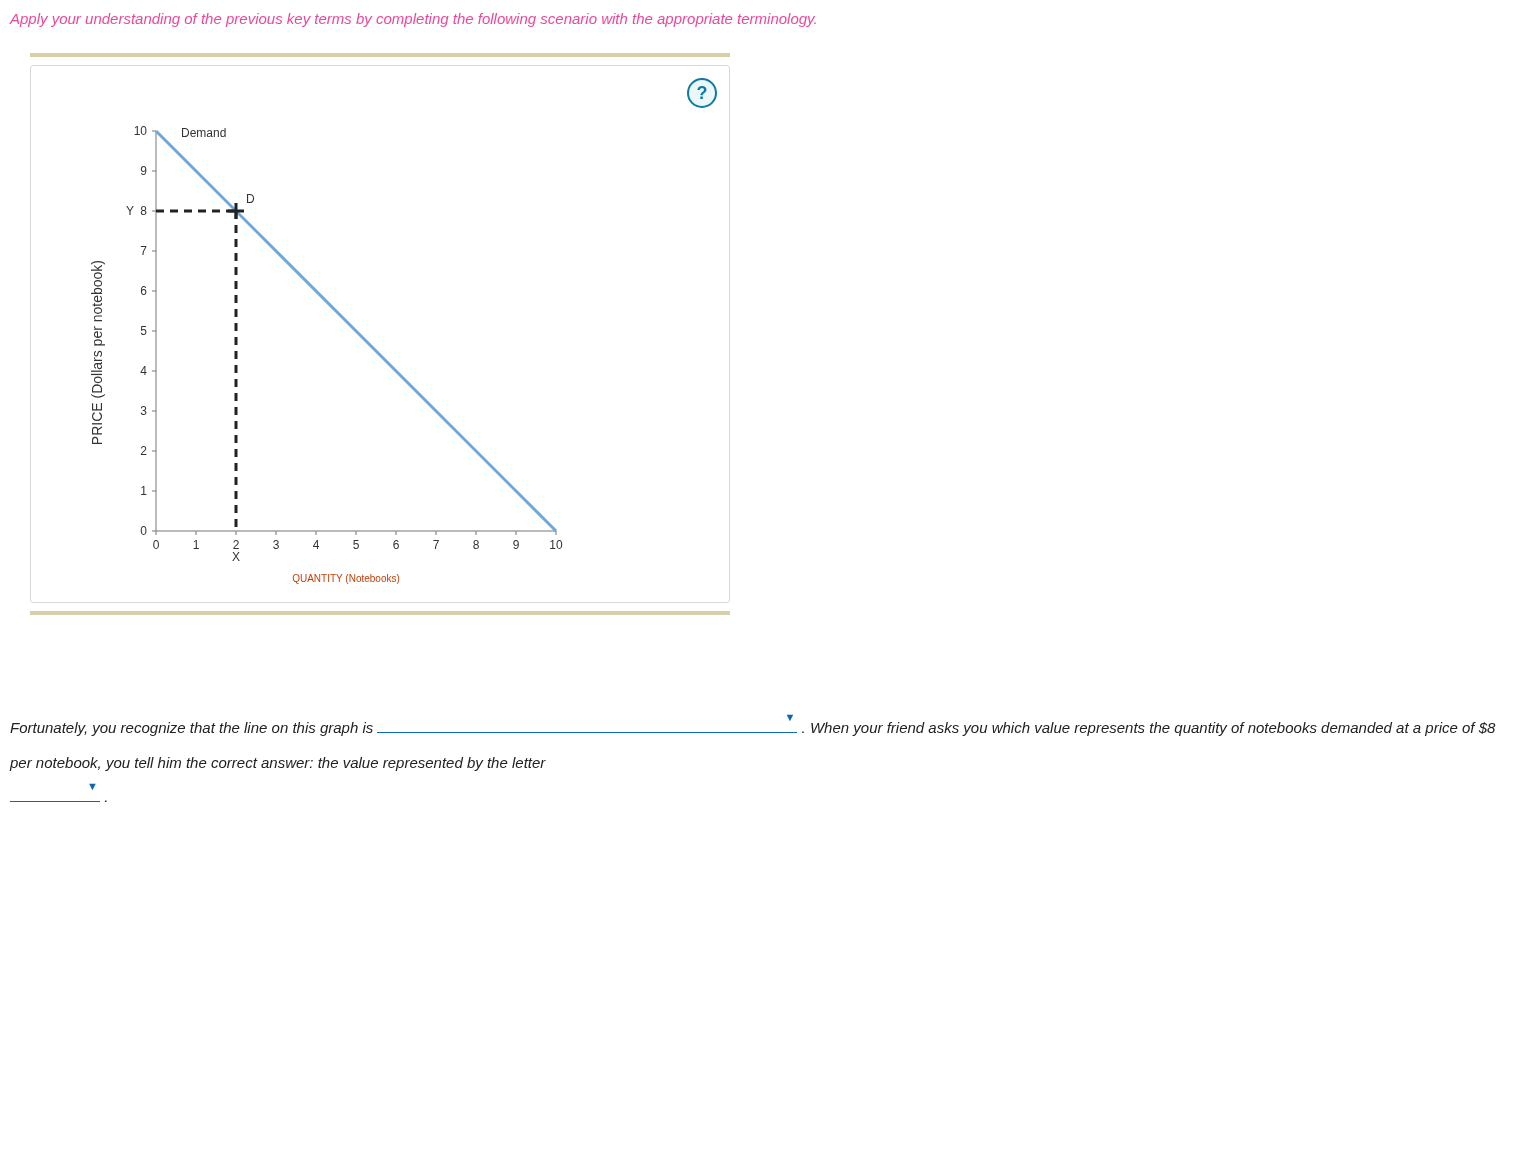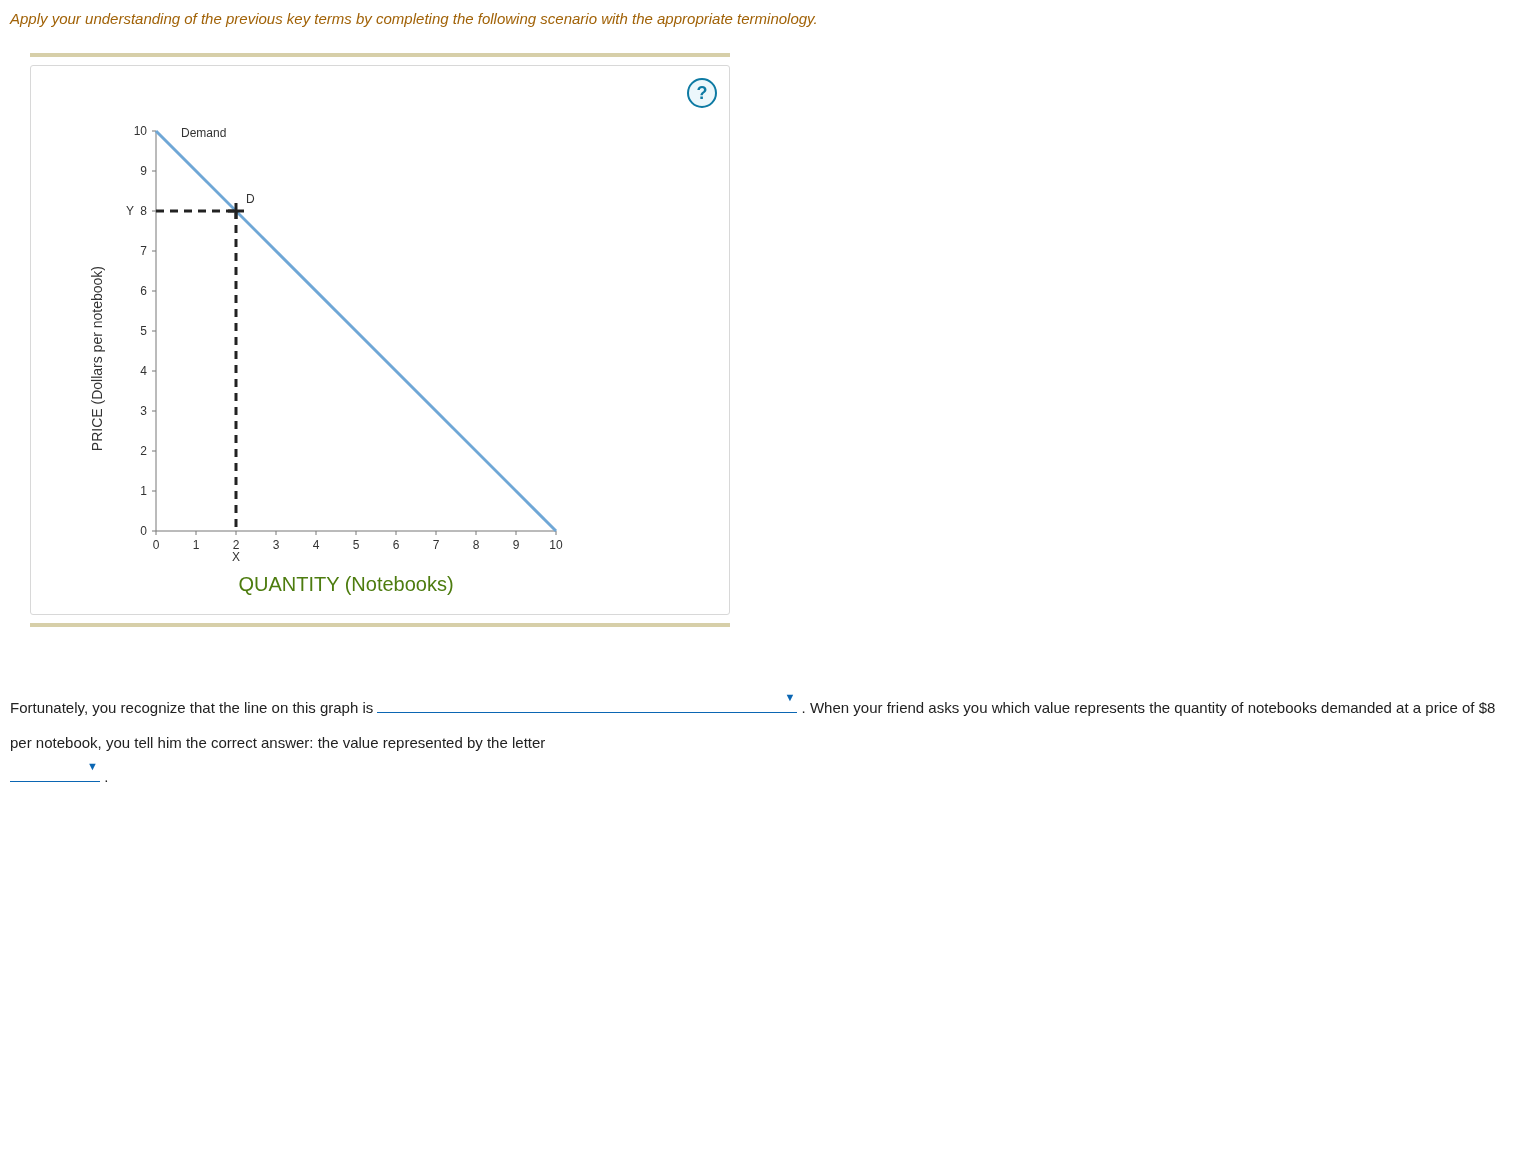--- a/index.html
+++ b/index.html
@@ -9,21 +9,21 @@
     color:#222;
     background:#fff;
   }
   .page{
     width:1517px;
     box-sizing:border-box;
     padding:10px 10px 60px 10px;
   }
   .instruction{
     font-style:italic;
-    color:#a16207;
+    color:#ec4899;
     margin-bottom:26px;
   }
   .scenario{
     margin-bottom:40px;
   }
   .graph-panel{
     width:700px;
     margin-left:20px;
   }
   .graph-hr{
@@ -64,27 +64,28 @@
     color:#333;
     margin-right:6px;
   }
   .chart-col{
     display:flex;
     flex-direction:column;
     align-items:center;
   }
   .quantity-label{
     font-family:Arial,sans-serif;
-    font-size:20px;
-    color:#4d7c0f;
+    font-size:10px;
+    color:#c2410c;
     margin-top:2px;
   }
   .answer-block{
-    margin-top:64px;
+    margin-top:96px;
     line-height:2.3;
+    font-style:italic;
   }
   .dropdown{
     display:inline-block;
     border-bottom:1px solid #0b66b3;
     min-width:90px;
     color:#0b66b3;
     vertical-align:baseline;
     padding-bottom:1px;
     position:relative;
   }

